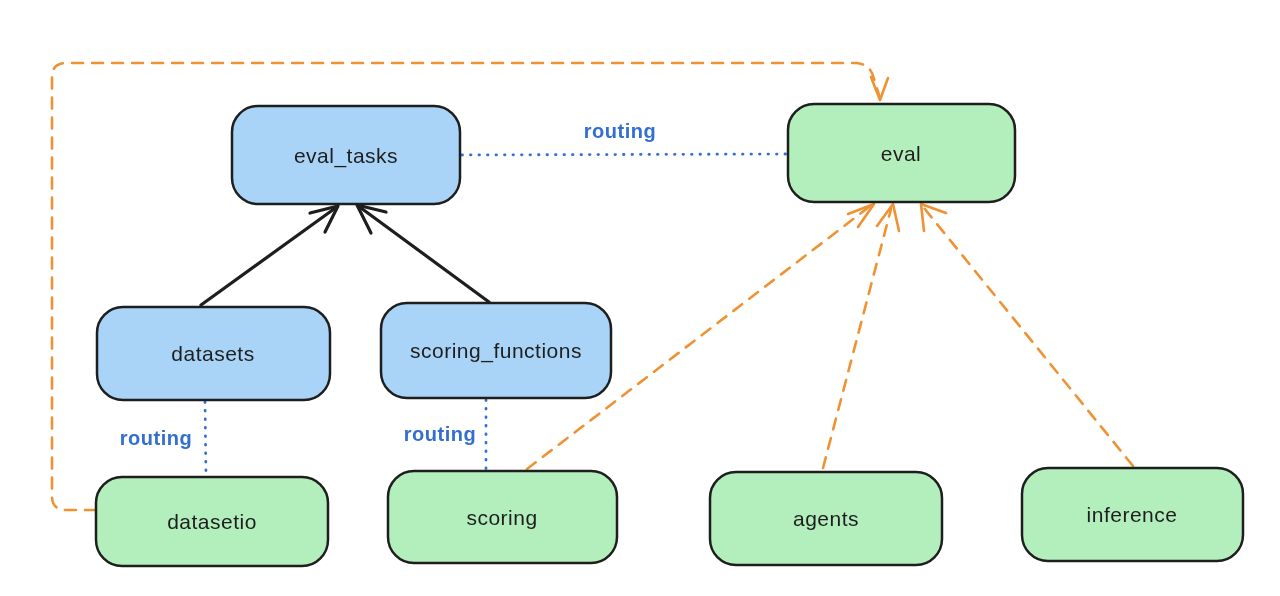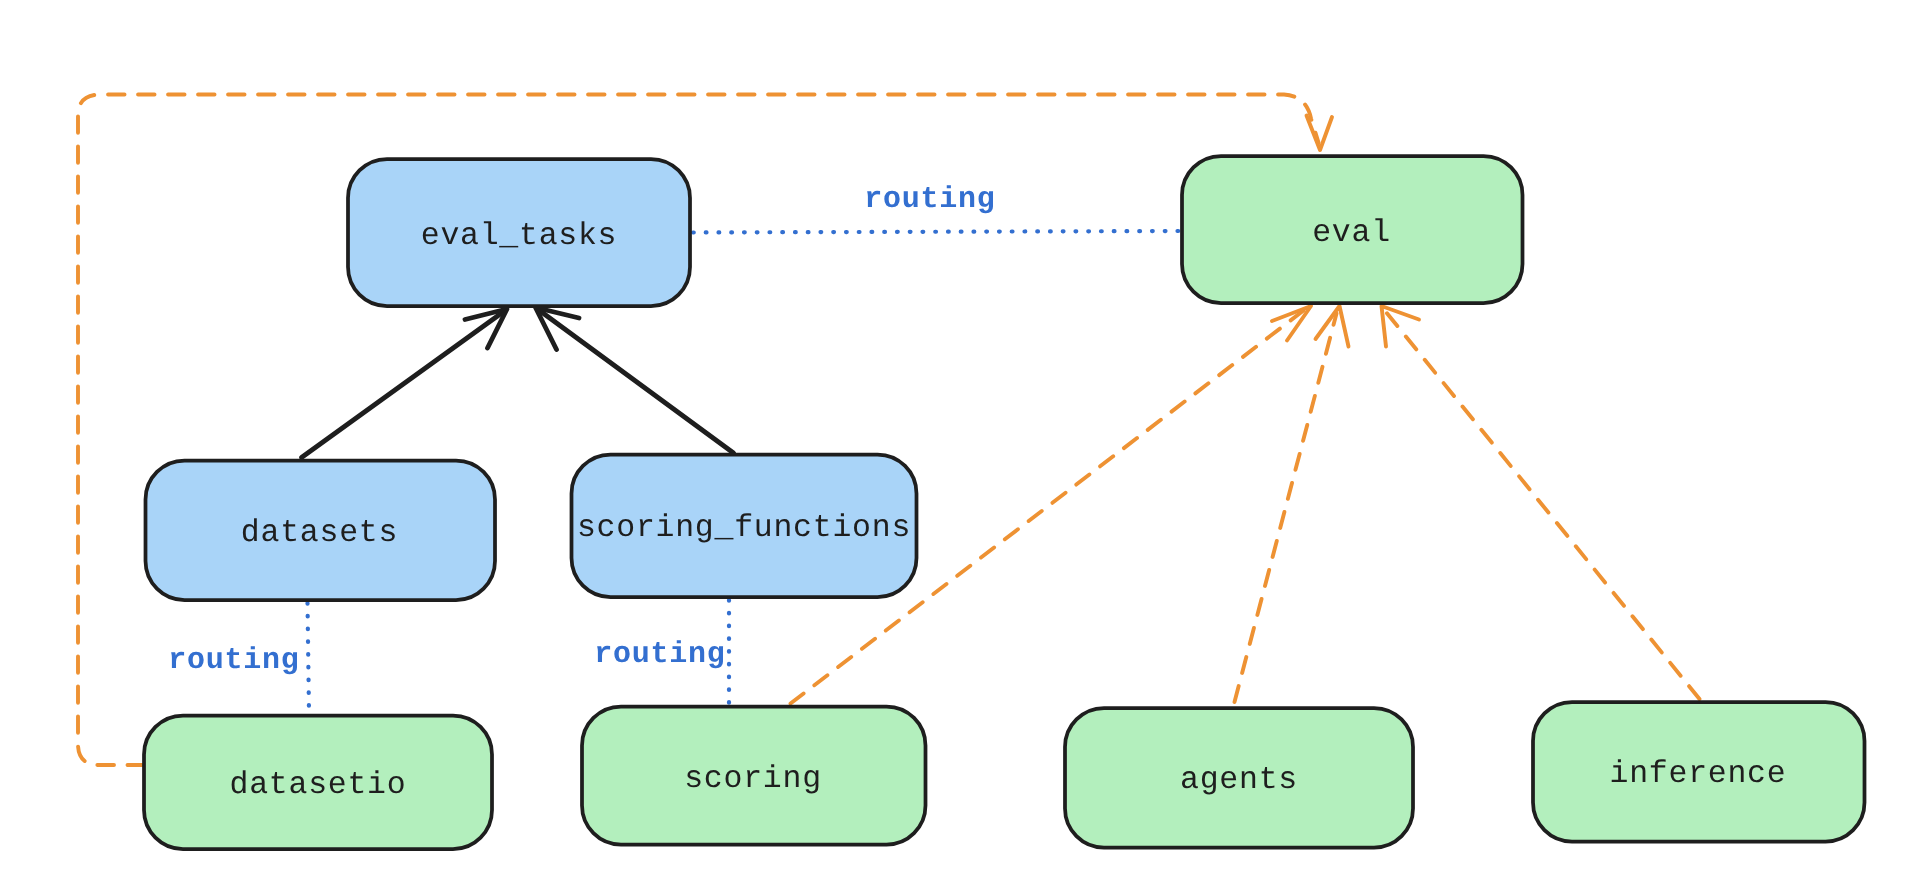--- a/index.html
+++ b/index.html
@@ -5,21 +5,21 @@
   html, body {
     margin: 0;
     padding: 0;
     background: #ffffff;
   }
   .canvas {
     position: relative;
     width: 1280px;
     height: 596px;
     background: var(--canvas-bg, #ffffff);
-    font-family: Liberation Mono, monospace;
+    font-family: Liberation Sans, sans-serif;
     overflow: hidden;
   }
   svg { display: block; }
 
   .node-rect {
     stroke: var(--ink, #1e1e1e);
     stroke-width: 2.5;
   }
   .node-rect.blue  { fill: var(--blue-fill,  #a9d4f8); }
   .node-rect.green { fill: var(--green-fill, #b3efbd); }

